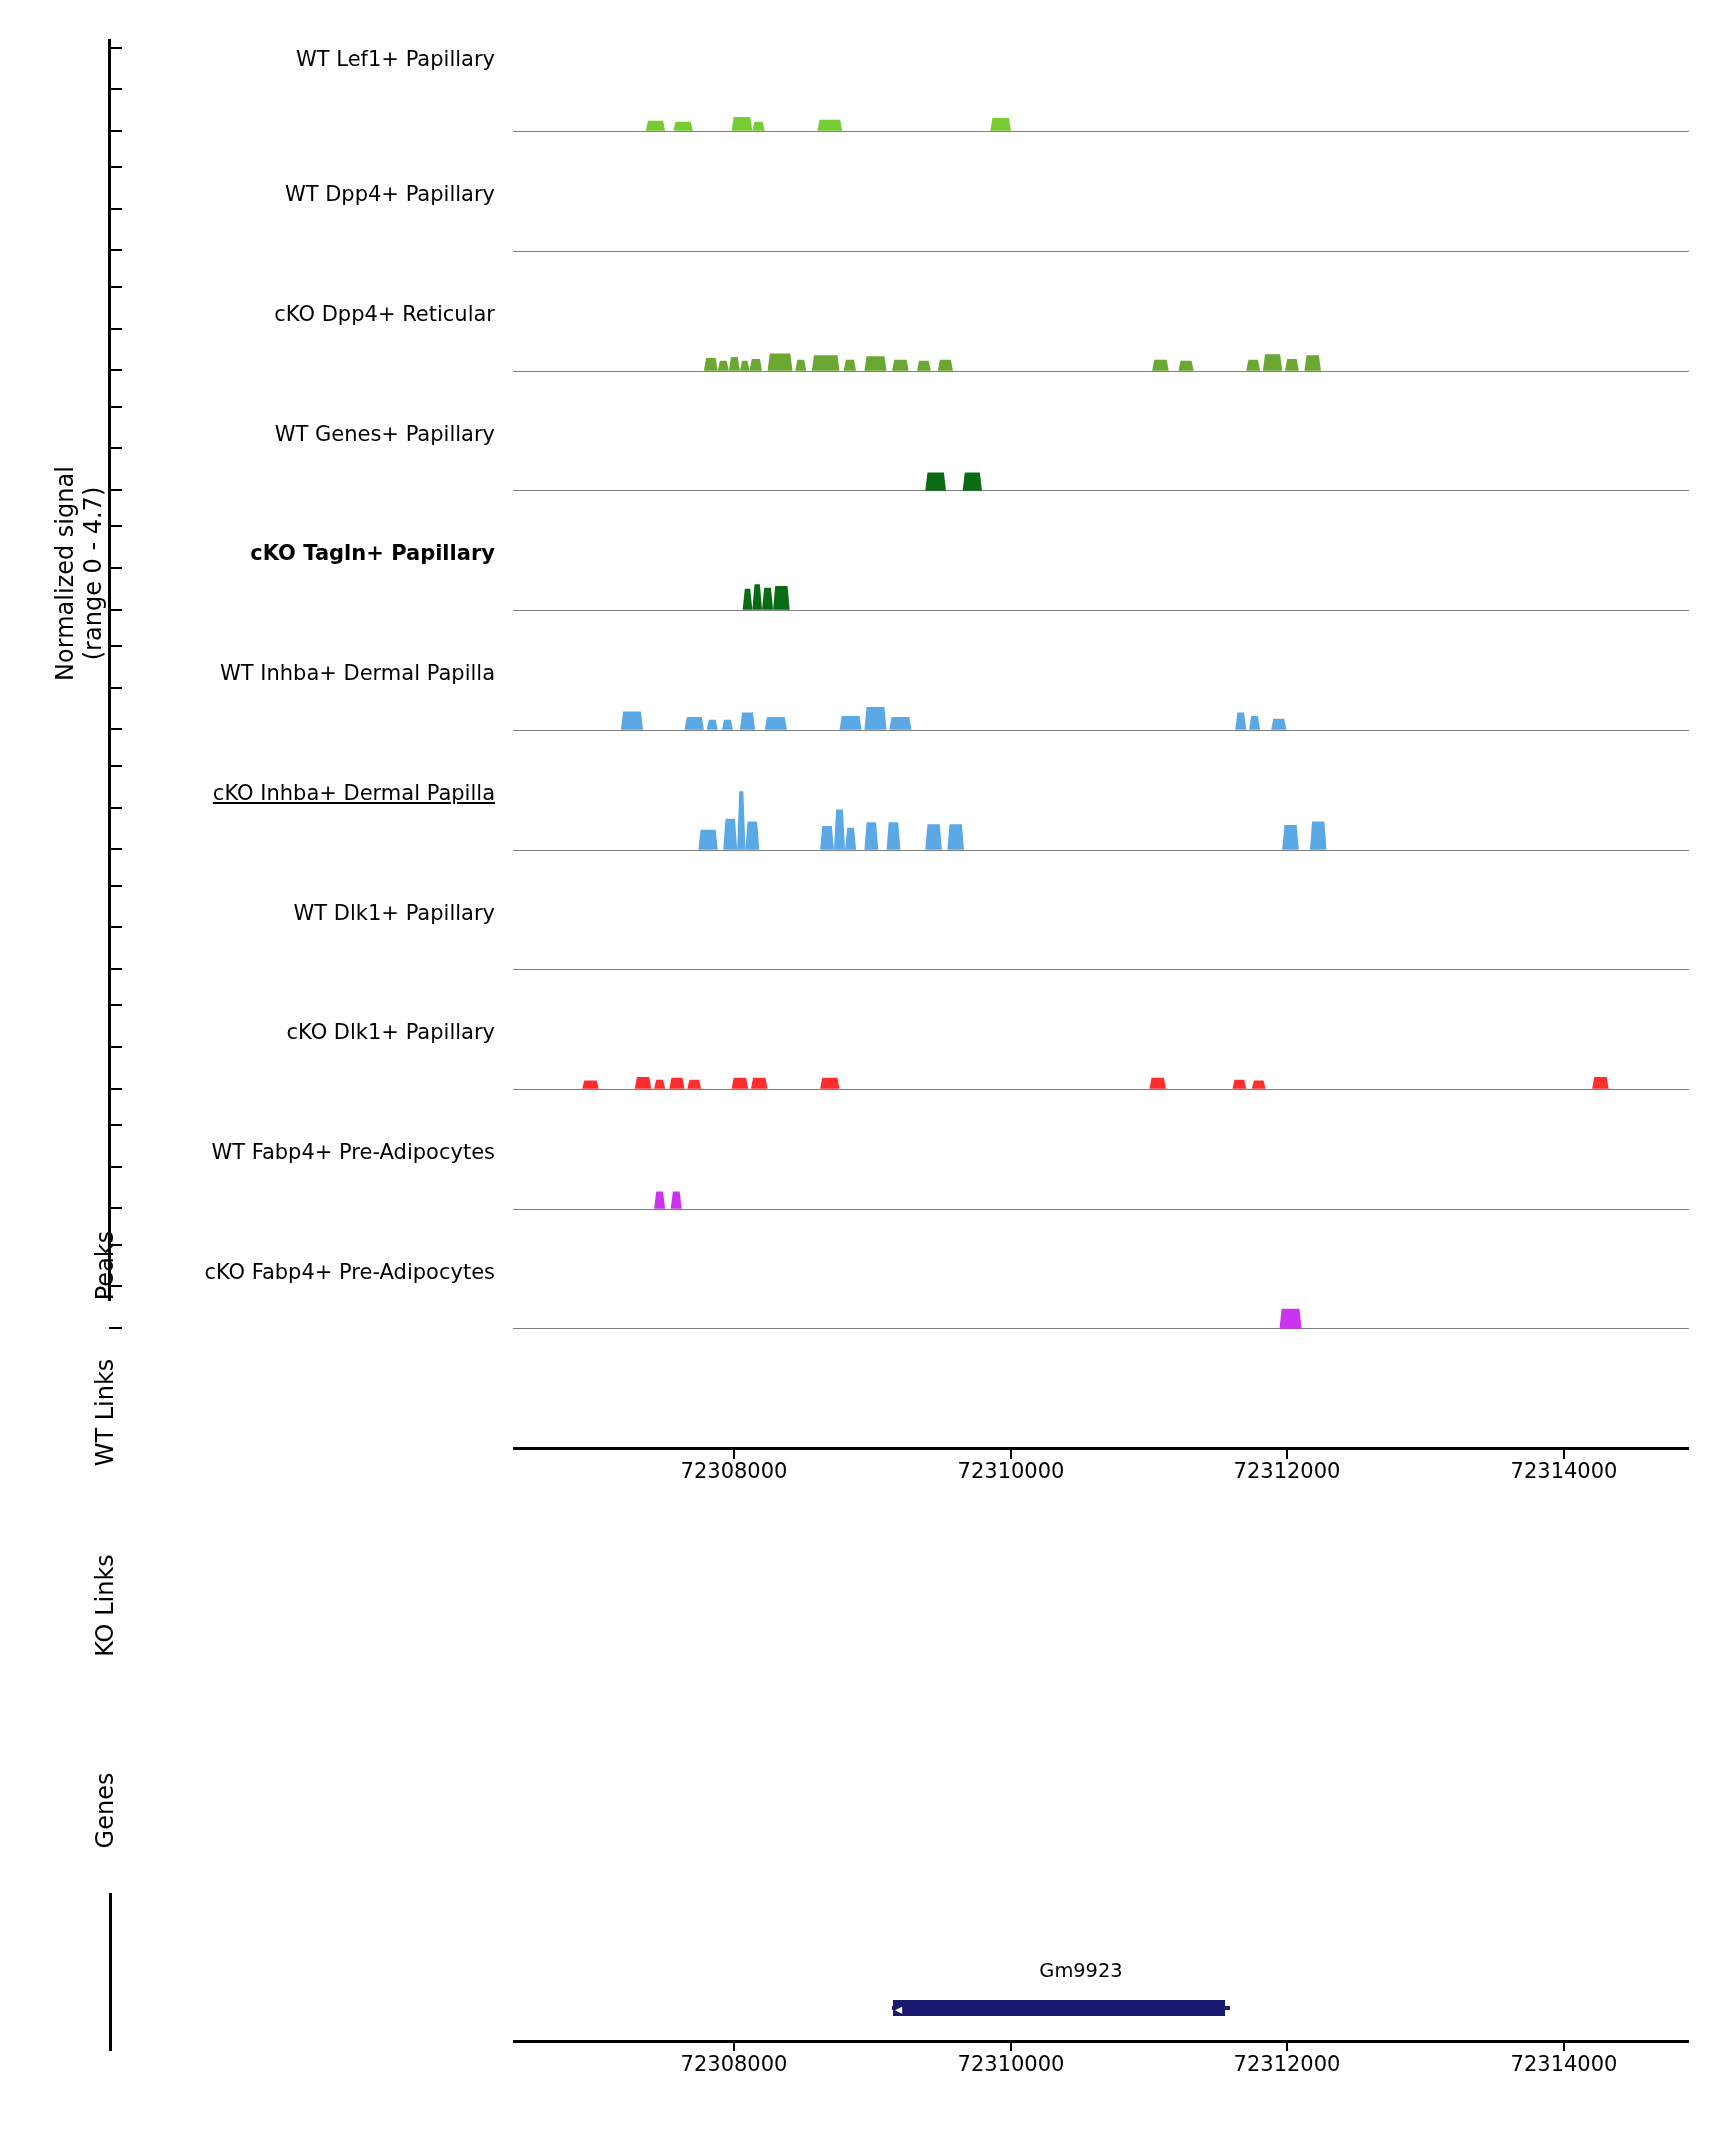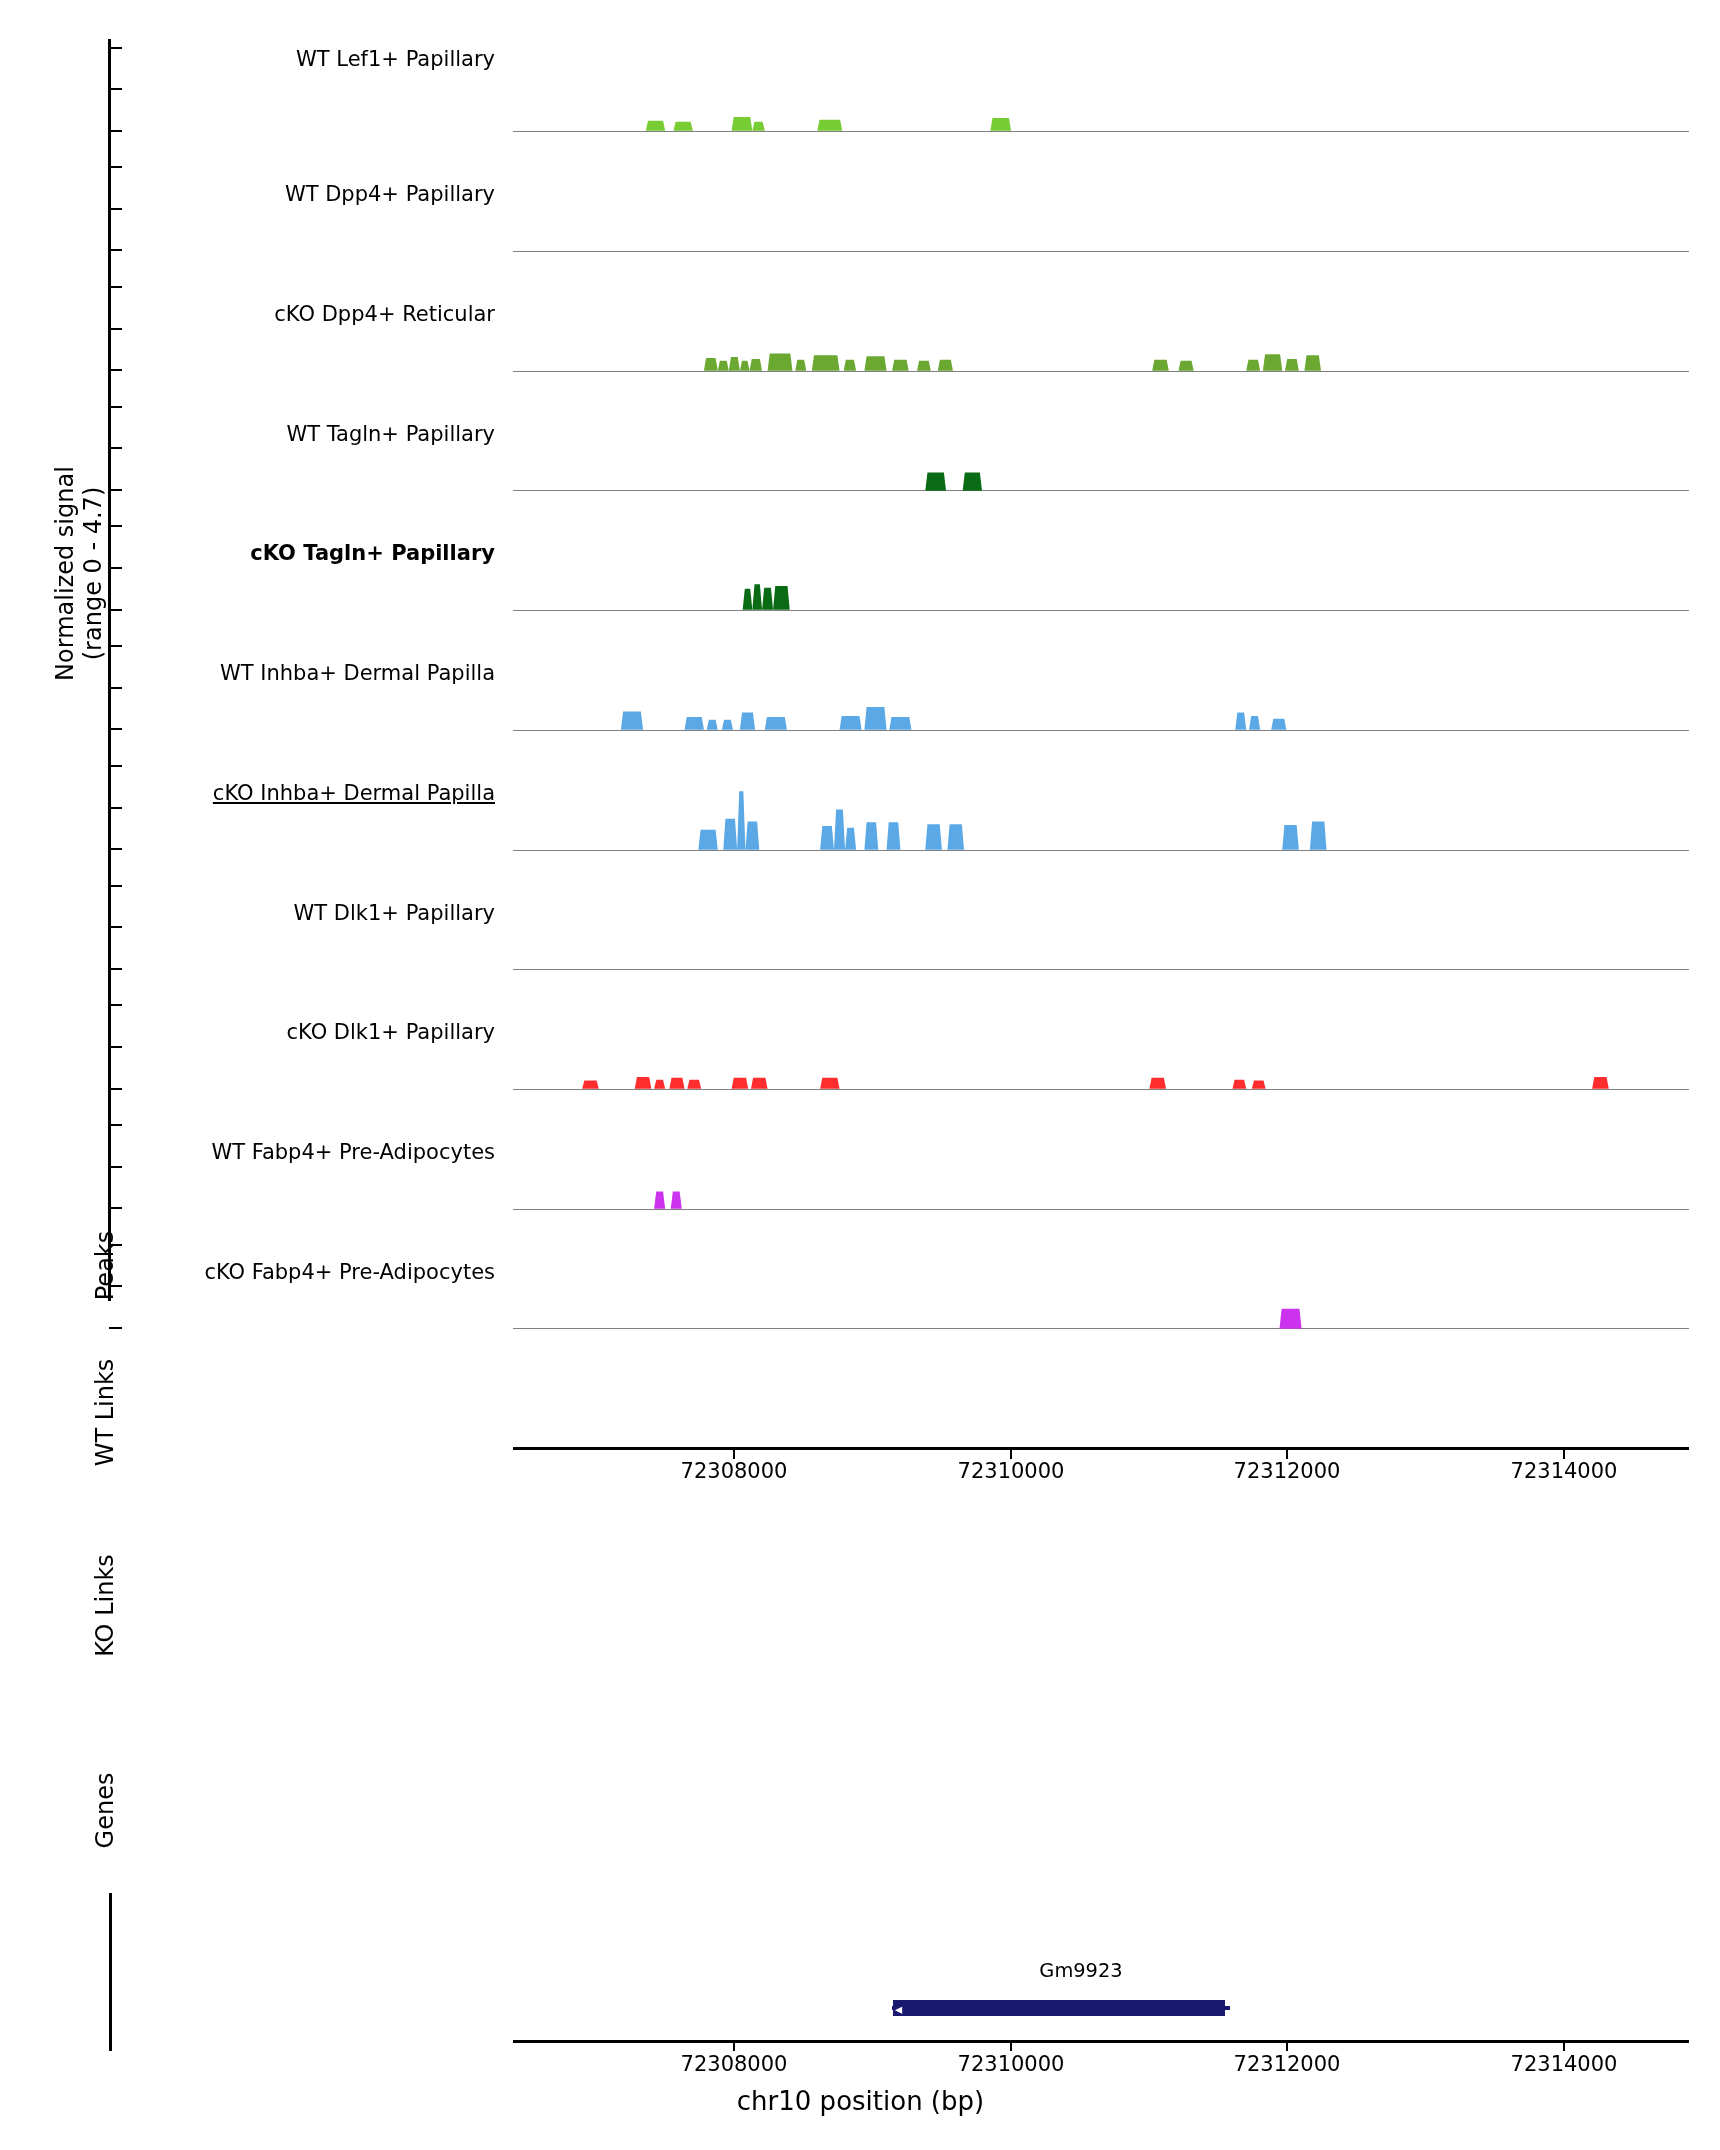--- a/index.html
+++ b/index.html
@@ -178,21 +178,21 @@
         <polygon points="528.6588235294116,121 531.6588235294116,105.68085106382979 548.8117647058825,105.68085106382979 551.8117647058825,121" fill="#6aa832"></polygon>
         <polygon points="563.3882352941177,121 566.3882352941177,106.95744680851064 579.6823529411763,106.95744680851064 582.6823529411763,121" fill="#6aa832"></polygon>
         <polygon points="592.329411764706,121 595.329411764706,105.68085106382979 610.5529411764705,105.68085106382979 613.5529411764705,121" fill="#6aa832"></polygon>
         <polygon points="891.3882352941177,121 894.3882352941177,105.68085106382979 911.5411764705882,105.68085106382979 914.5411764705882,121" fill="#6aa832"></polygon>
         <polygon points="928.0470588235294,121 931.0470588235294,106.95744680851064 946.2705882352943,106.95744680851064 949.2705882352943,121" fill="#6aa832"></polygon>
         <polygon points="1022.5882352941176,121 1025.5882352941176,105.68085106382979 1038.8823529411764,105.68085106382979 1041.8823529411764,121" fill="#6aa832"></polygon>
         <polygon points="1045.7411764705882,121 1048.7411764705882,98.02127659574468 1069.7529411764706,98.02127659574468 1072.7529411764706,121" fill="#6aa832"></polygon>
         <polygon points="1076.6117647058825,121 1079.6117647058825,104.40425531914893 1092.905882352941,104.40425531914893 1095.905882352941,121" fill="#6aa832"></polygon>
         <polygon points="1103.6235294117648,121 1106.6235294117648,99.29787234042553 1123.7764705882353,99.29787234042553 1126.7764705882353,121" fill="#6aa832"></polygon>
       </svg>
-      <div class="track-label" style="top: 424px;">WT Tagln+ Papillary</div>
+      <div class="track-label" style="top: 424px;">WT Genes+ Papillary</div>
       <div class="baseline" style="top: 490px;"></div>
       <svg width="1176" height="89" style="position: absolute; left: 513px; top: 404px;" viewBox="0 0 1640 124">
         <polygon points="574.964705882353,121 577.964705882353,95.46808510638297 600.9058823529413,95.46808510638297 603.9058823529413,121" fill="#0a6b15"></polygon>
         <polygon points="627.0588235294117,121 630.0588235294117,95.46808510638297 651.070588235294,95.46808510638297 654.070588235294,121" fill="#0a6b15"></polygon>
       </svg>
       <div class="track-label" style="top: 543px; font-weight: bold;">cKO Tagln+ Papillary</div>
       <div class="baseline" style="top: 610px;"></div>
       <svg width="1176" height="89" style="position: absolute; left: 513px; top: 523px;" viewBox="0 0 1640 124">
         <polygon points="320.28235294117644,121 323.28235294117644,91.63829787234043 330.7882352941176,91.63829787234043 333.7882352941176,121" fill="#0a6b15"></polygon>
         <polygon points="333.7882352941176,121 336.7882352941176,85.25531914893617 344.2941176470588,85.25531914893617 347.2941176470588,121" fill="#0a6b15"></polygon>
@@ -288,21 +288,20 @@
       <div class="xtick" style="left: 733px; top: 2042px;"></div>
       <div class="xticklabel" style="left: 734px; top: 2052px;">72308000</div>
       <div class="xtick" style="left: 1010px; top: 2042px;"></div>
       <div class="xticklabel" style="left: 1011px; top: 2052px;">72310000</div>
       <div class="xtick" style="left: 1286px; top: 2042px;"></div>
       <div class="xticklabel" style="left: 1287px; top: 2052px;">72312000</div>
       <div class="xtick" style="left: 1563px; top: 2042px;"></div>
       <div class="xticklabel" style="left: 1564px; top: 2052px;">72314000</div>
     </div>
 
-  <div class="xaxis-title" style="left:0; top:2086px;">chr10 position (bp)</div>
 
 <div class="ytick" style="top: 47px;"></div>
     <div class="ytick" style="top: 88px;"></div>
     <div class="ytick" style="top: 130px;"></div>
     <div class="ytick" style="top: 166px;"></div>
     <div class="ytick" style="top: 208px;"></div>
     <div class="ytick" style="top: 249px;"></div>
     <div class="ytick" style="top: 286px;"></div>
     <div class="ytick" style="top: 328px;"></div>
     <div class="ytick" style="top: 369px;"></div>

